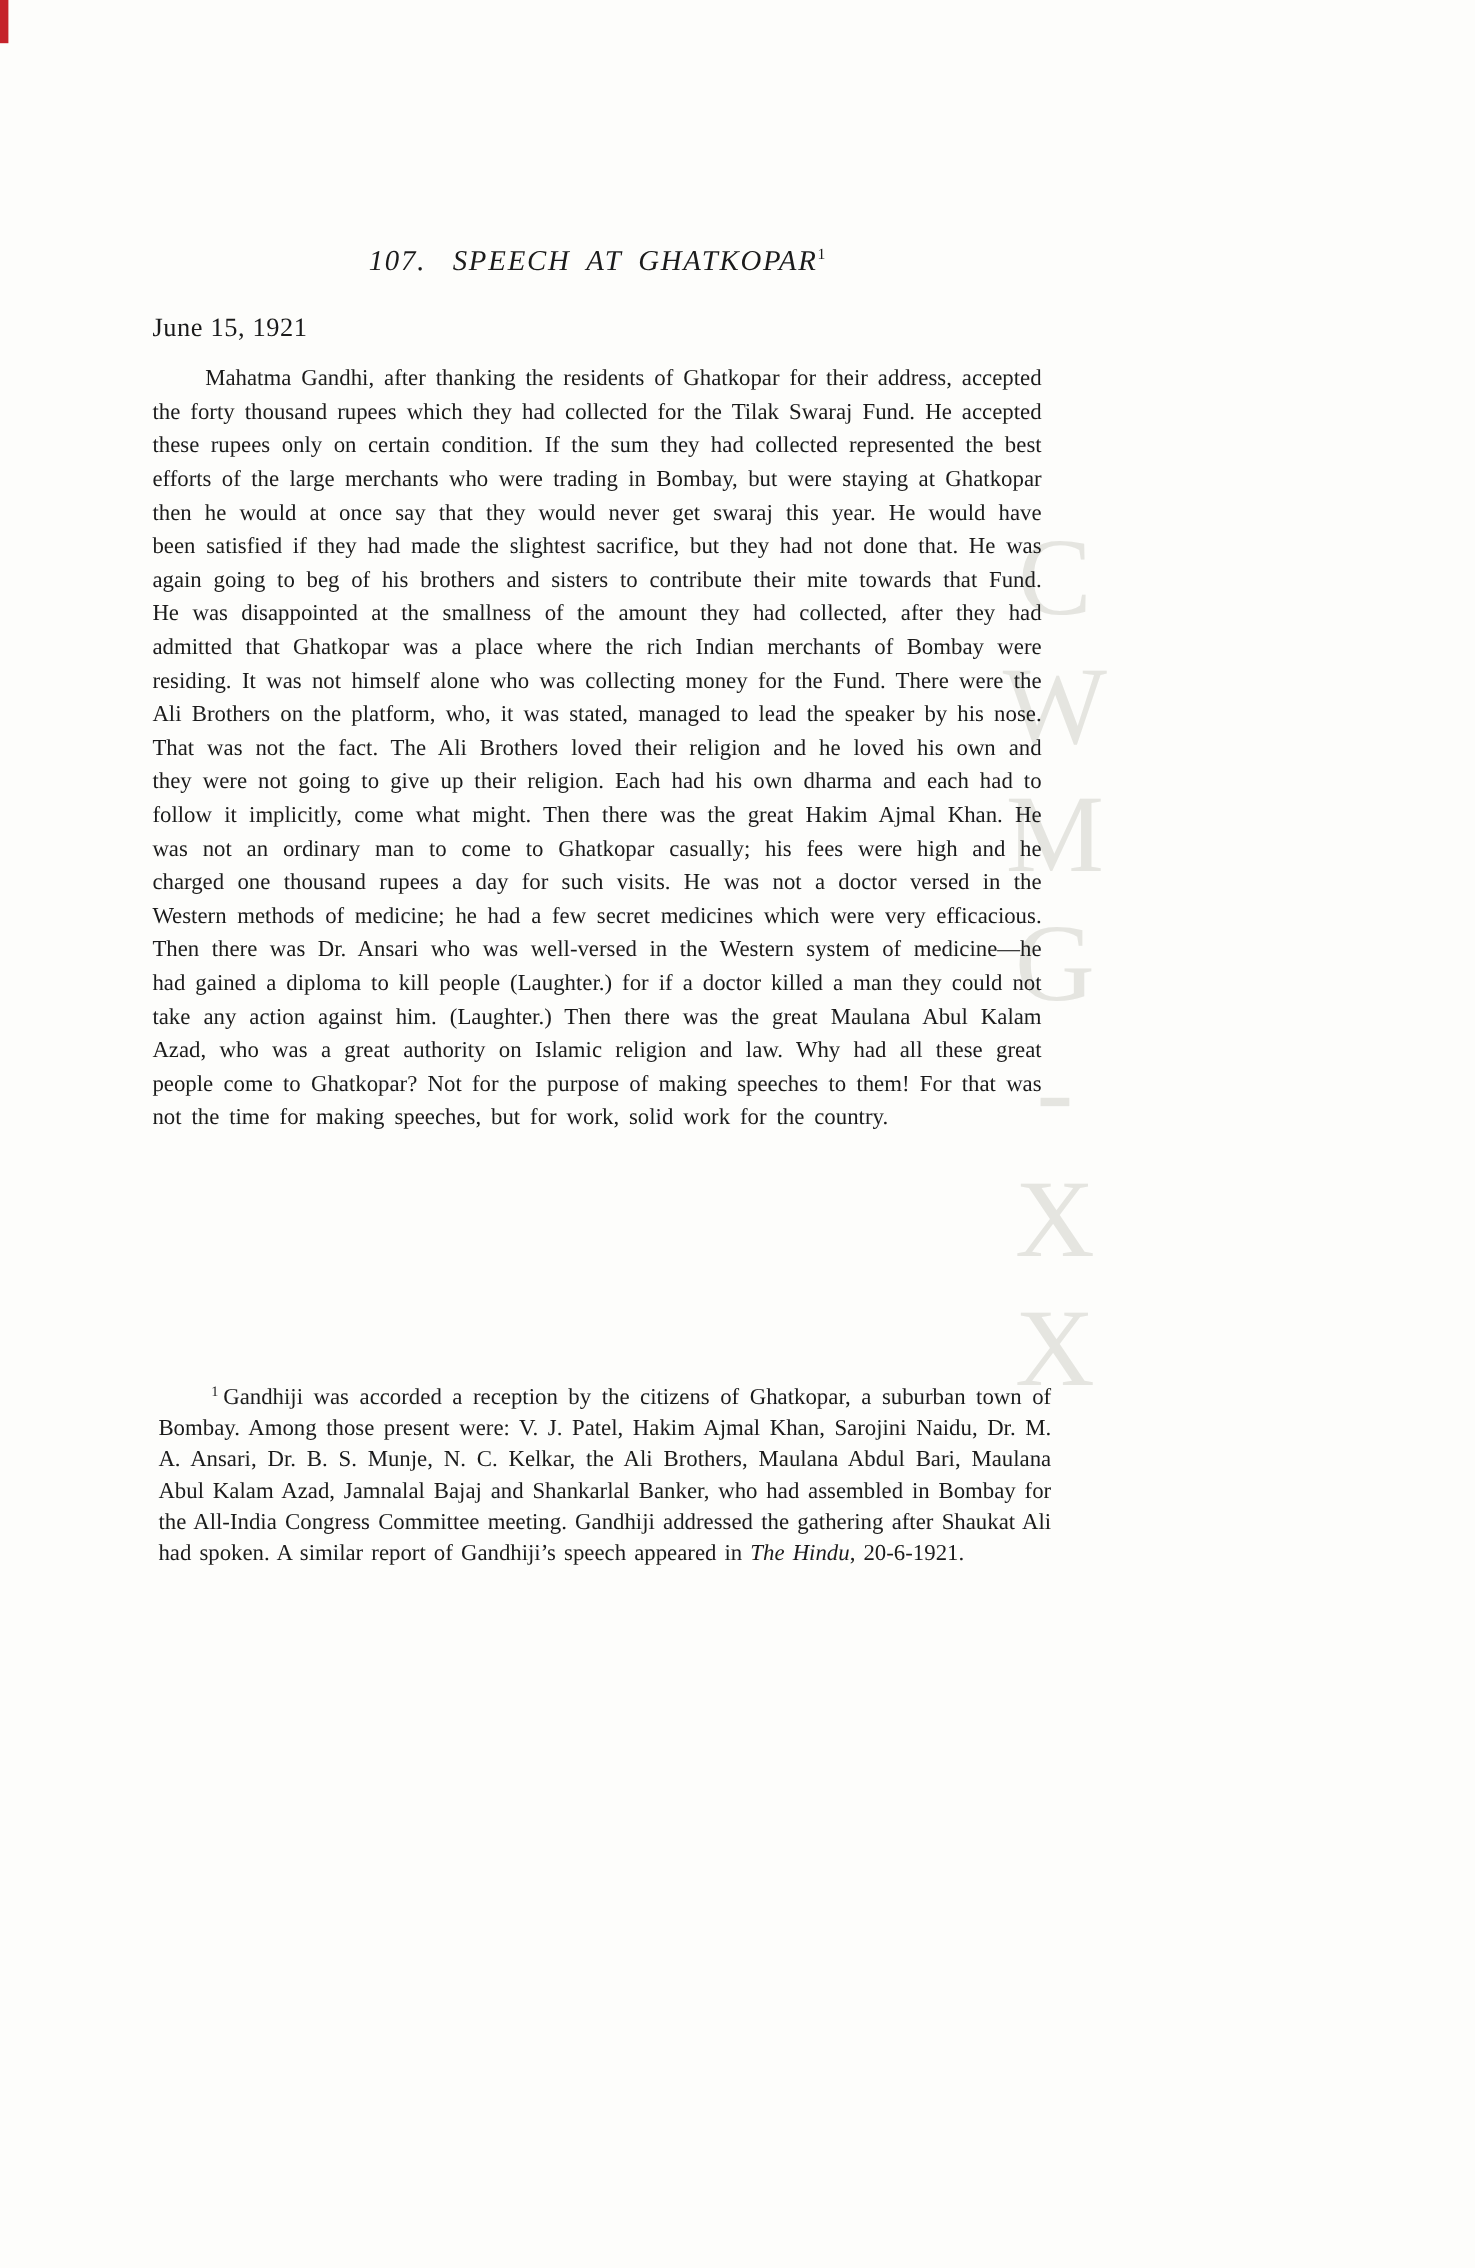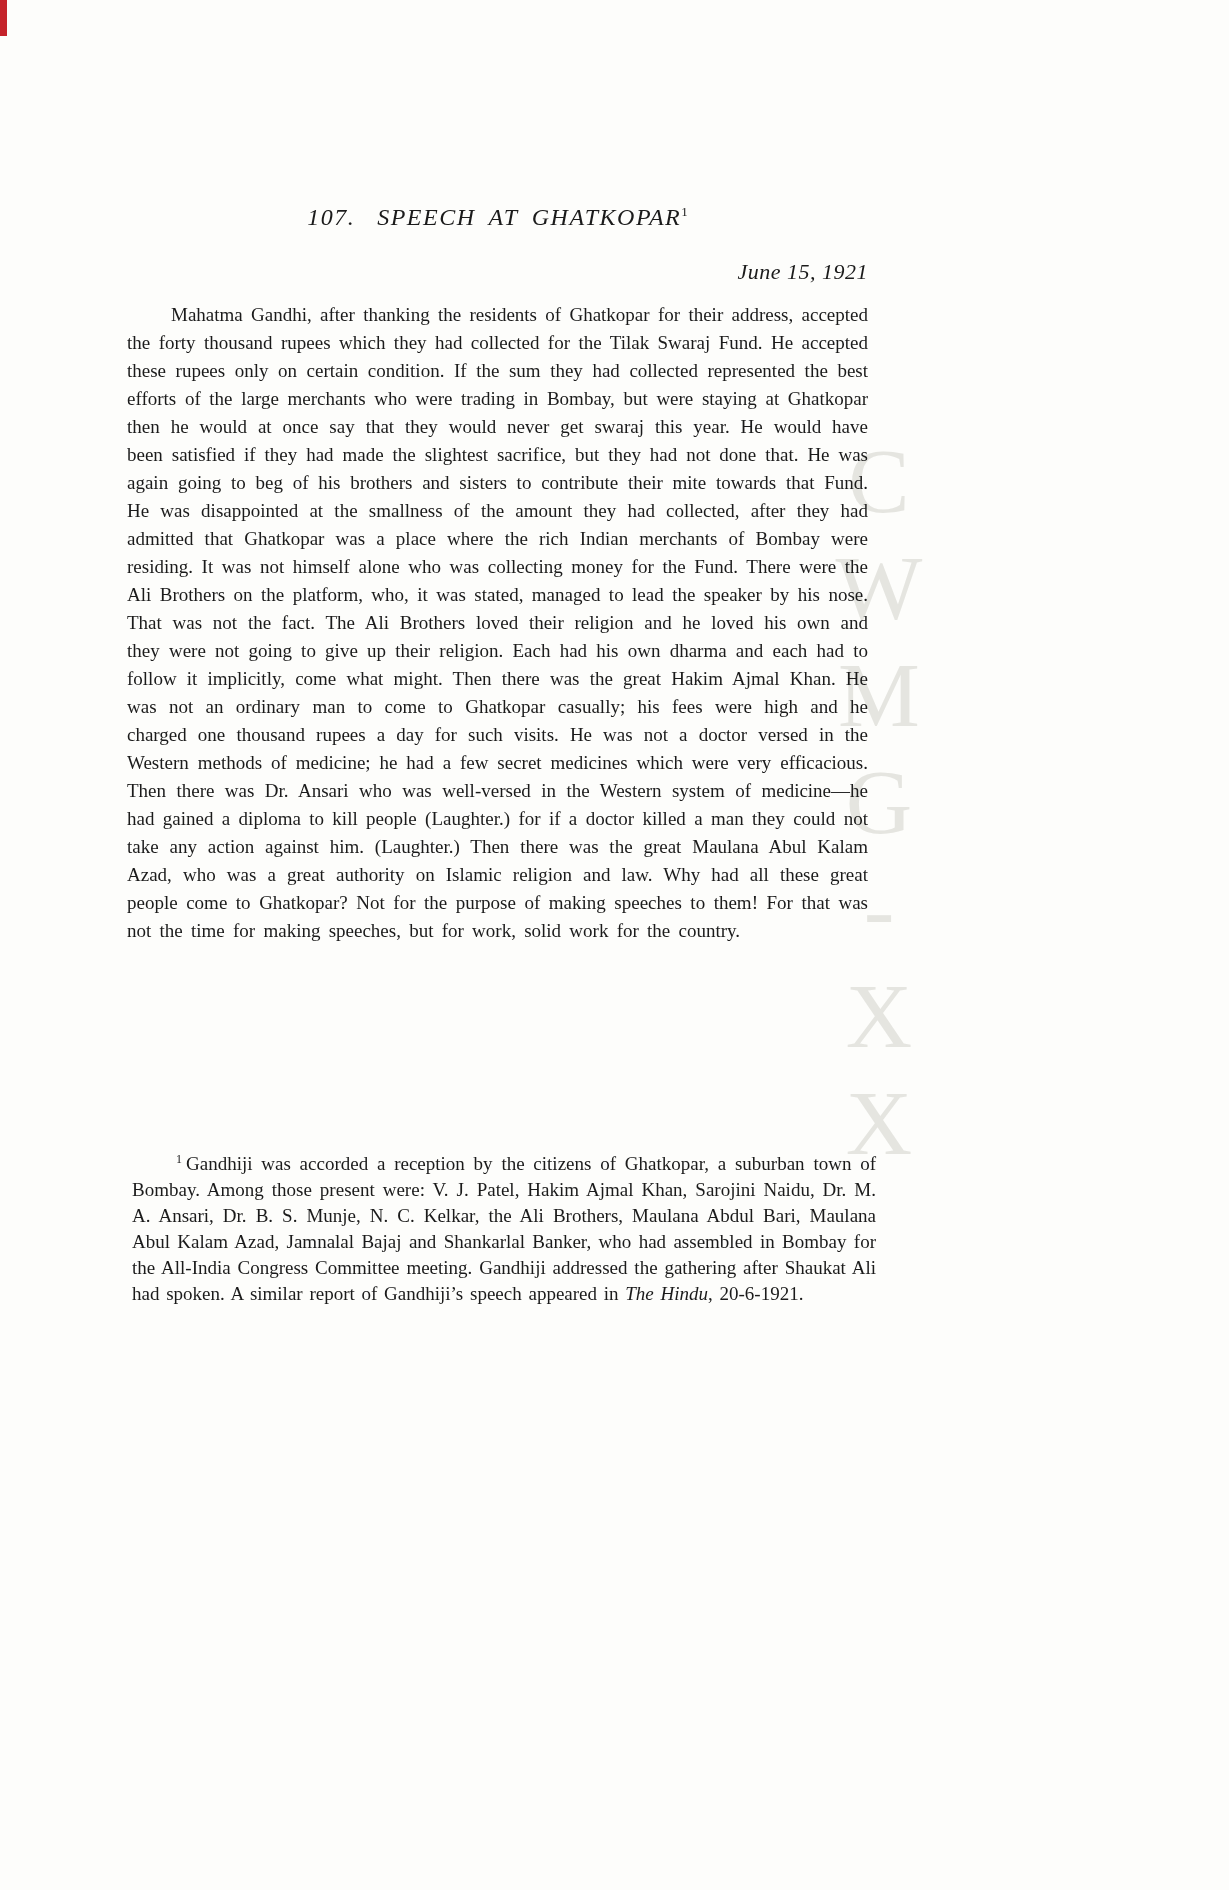--- a/index.html
+++ b/index.html
@@ -54,22 +54,21 @@
   }
   .title .num { margin-right: 22px; text-align: center; }
   .title sup {
     font-size: 13px;
     font-style: normal;
     letter-spacing: 0;
     vertical-align: super;
   }
   .dateline {
     margin-top: 28px;
-    text-align: right;
-    font-style: italic;
+    text-align: left;
     font-size: 22px;
     letter-spacing: 0.5px;
   }
   .body-text {
     margin-top: 16px;
     font-size: 19px;
     line-height: 28px;
     text-align: justify;
     text-indent: 44px;
     word-spacing: 3.5px;

